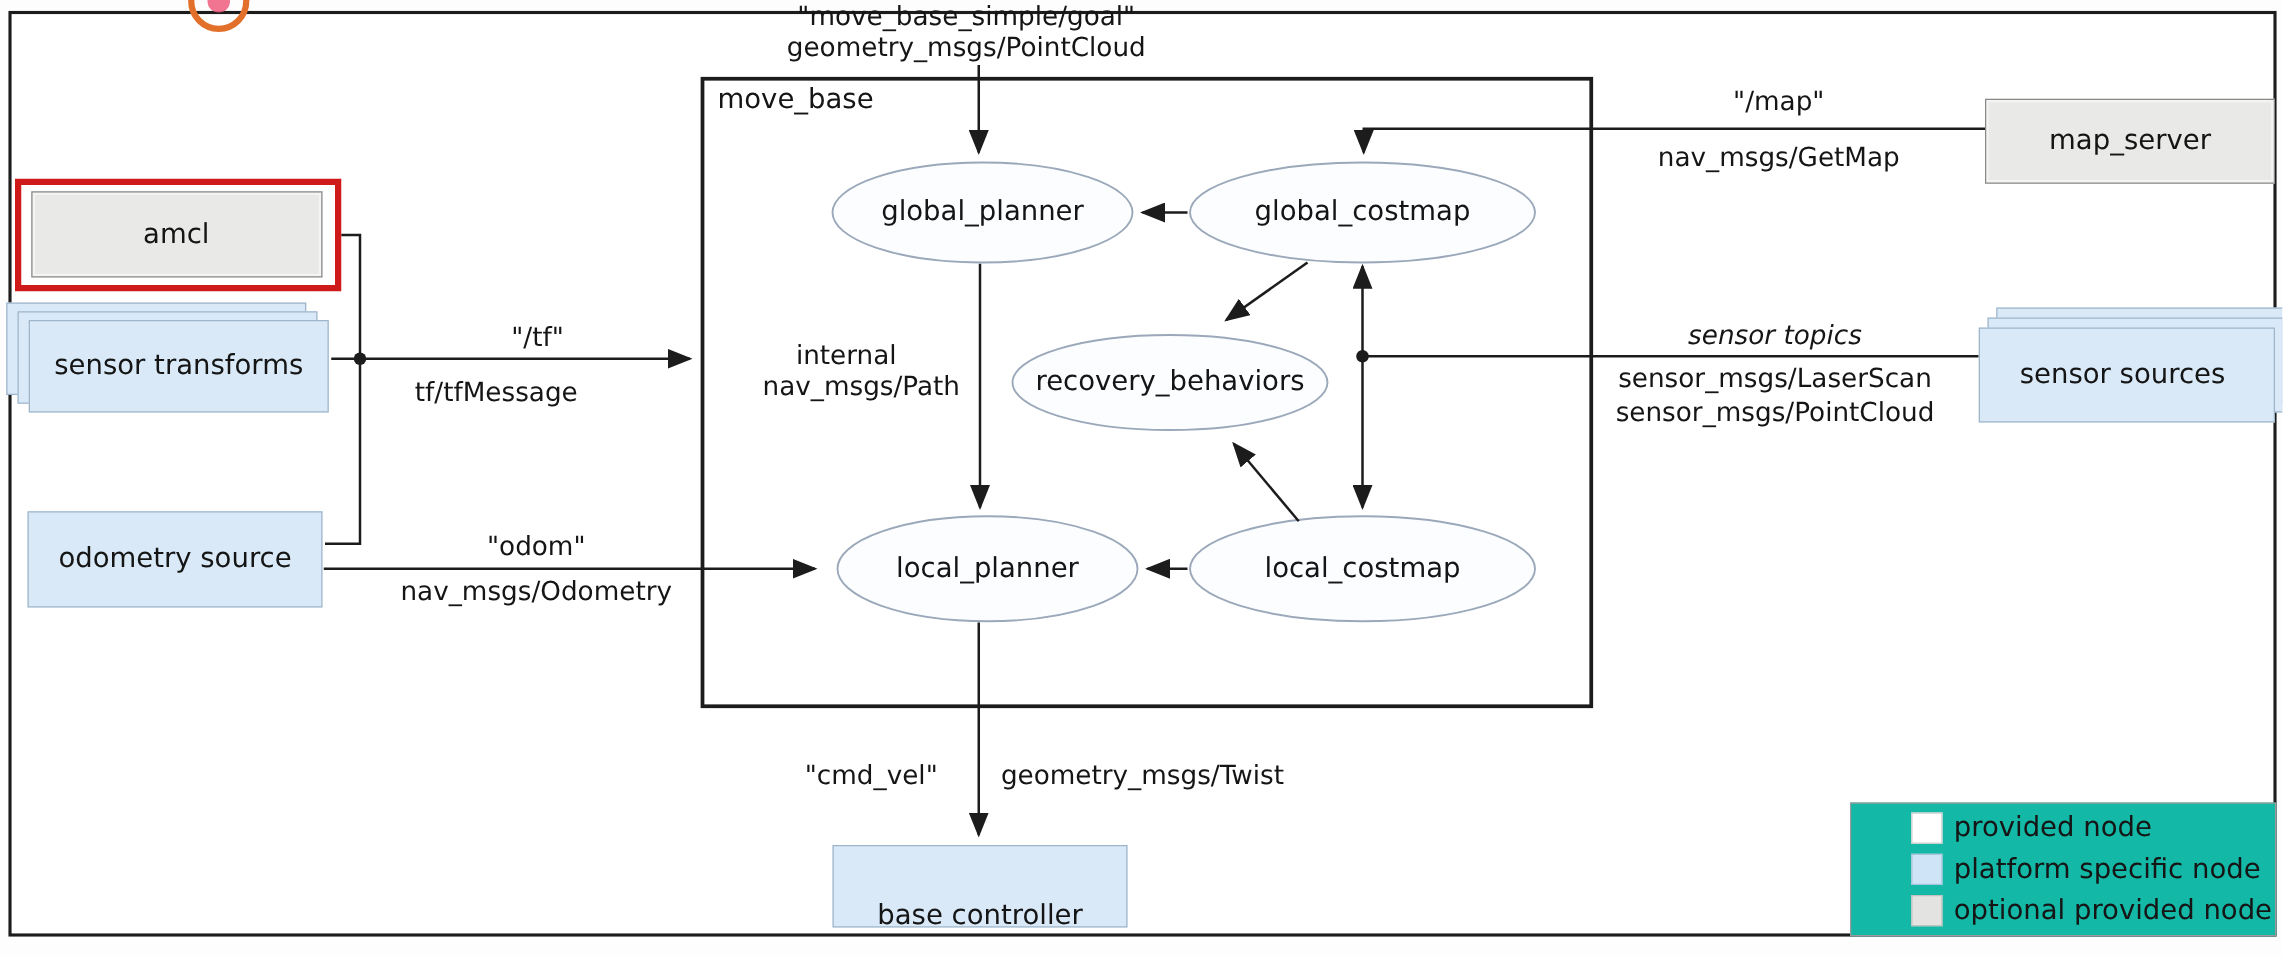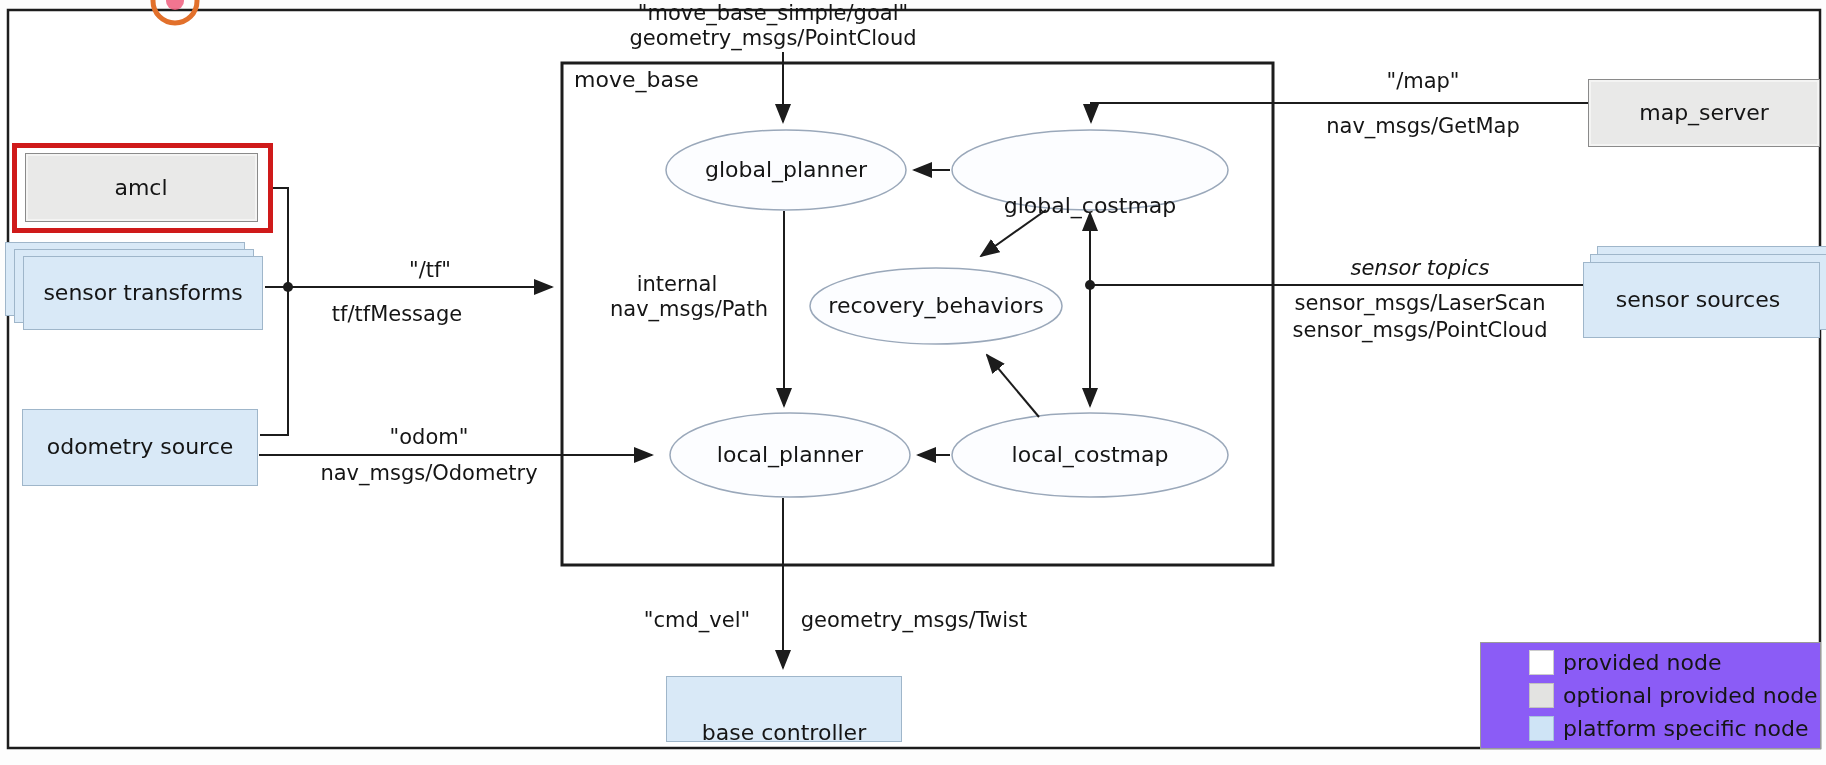--- a/index.html
+++ b/index.html
@@ -31,21 +31,21 @@
     box-shadow:inset 0 0 0 2px #f4f4f3;
   }
   .redwrap{
     position:absolute;box-sizing:border-box;
     left:12px;top:143px;width:261px;height:90px;
     border:5px solid #cf1a1a;background:transparent;
   }
   .legend{
     position:absolute;box-sizing:border-box;
     left:1480px;top:642px;width:341px;height:107px;
-    background:#8b5cf6;border:1.6px solid #9a9a9a;
+    background:#14b8a6;border:1.6px solid #9a9a9a;
     display:flex;flex-direction:column;justify-content:center;
     padding-left:48px;gap:7px;
   }
   .legend-row{display:flex;align-items:center;gap:9px;height:26px;}
   .legend-swatch{width:25px;height:25px;box-sizing:border-box;flex:0 0 auto;}
   .sw-provided{background:#ffffff;border:1.5px solid #cccccc;}
   .sw-optional{background:#e3e3e1;border:1.5px solid #c2c2c0;}
   .sw-platform{background:#cfe4f6;border:1.5px solid #a8c4da;}
   .legend-row span.txt{font-size:22px;white-space:nowrap;}
   svg{position:absolute;left:0;top:0;}
@@ -147,33 +147,33 @@
   <div class="lbl" style="left:678px;top:309px;margin-left:11px;">nav_msgs/Path</div>
 
   <div class="lbl" style="left:697px;top:620px;">"cmd_vel"</div>
   <div class="lbl" style="left:914px;top:620px;">geometry_msgs/Twist</div>
 
   <div class="lbl italic" style="left:1420px;top:268px;">sensor topics</div>
   <div class="lbl" style="left:1420px;top:330px;">sensor_msgs/PointCloud</div>
   <div class="lbl" style="left:1420px;top:303px;">sensor_msgs/LaserScan</div>
 
   <div class="lbl node-lbl" style="left:786px;top:170px;">global_planner</div>
-  <div class="lbl node-lbl" style="left:1090px;top:170px;margin-top:36px;">global_costmap</div>
+  <div class="lbl node-lbl" style="left:1090px;top:170px;">global_costmap</div>
   <div class="lbl node-lbl" style="left:936px;top:306px;">recovery_behaviors</div>
   <div class="lbl node-lbl" style="left:790px;top:455px;">local_planner</div>
   <div class="lbl node-lbl" style="left:1090px;top:455px;">local_costmap</div>
 
   <div class="legend">
     <div class="legend-row">
       <span class="legend-swatch sw-provided"></span>
       <span class="txt">provided node</span>
     </div>
     <div class="legend-row">
+      <span class="legend-swatch sw-platform"></span>
+      <span class="txt">platform specific node</span>
+    </div>
+    <div class="legend-row">
       <span class="legend-swatch sw-optional"></span>
       <span class="txt">optional provided node</span>
-    </div>
-    <div class="legend-row">
-      <span class="legend-swatch sw-platform"></span>
-      <span class="txt">platform specific node</span>
     </div>
   </div>
 
 </div>
 
 </body></html>

